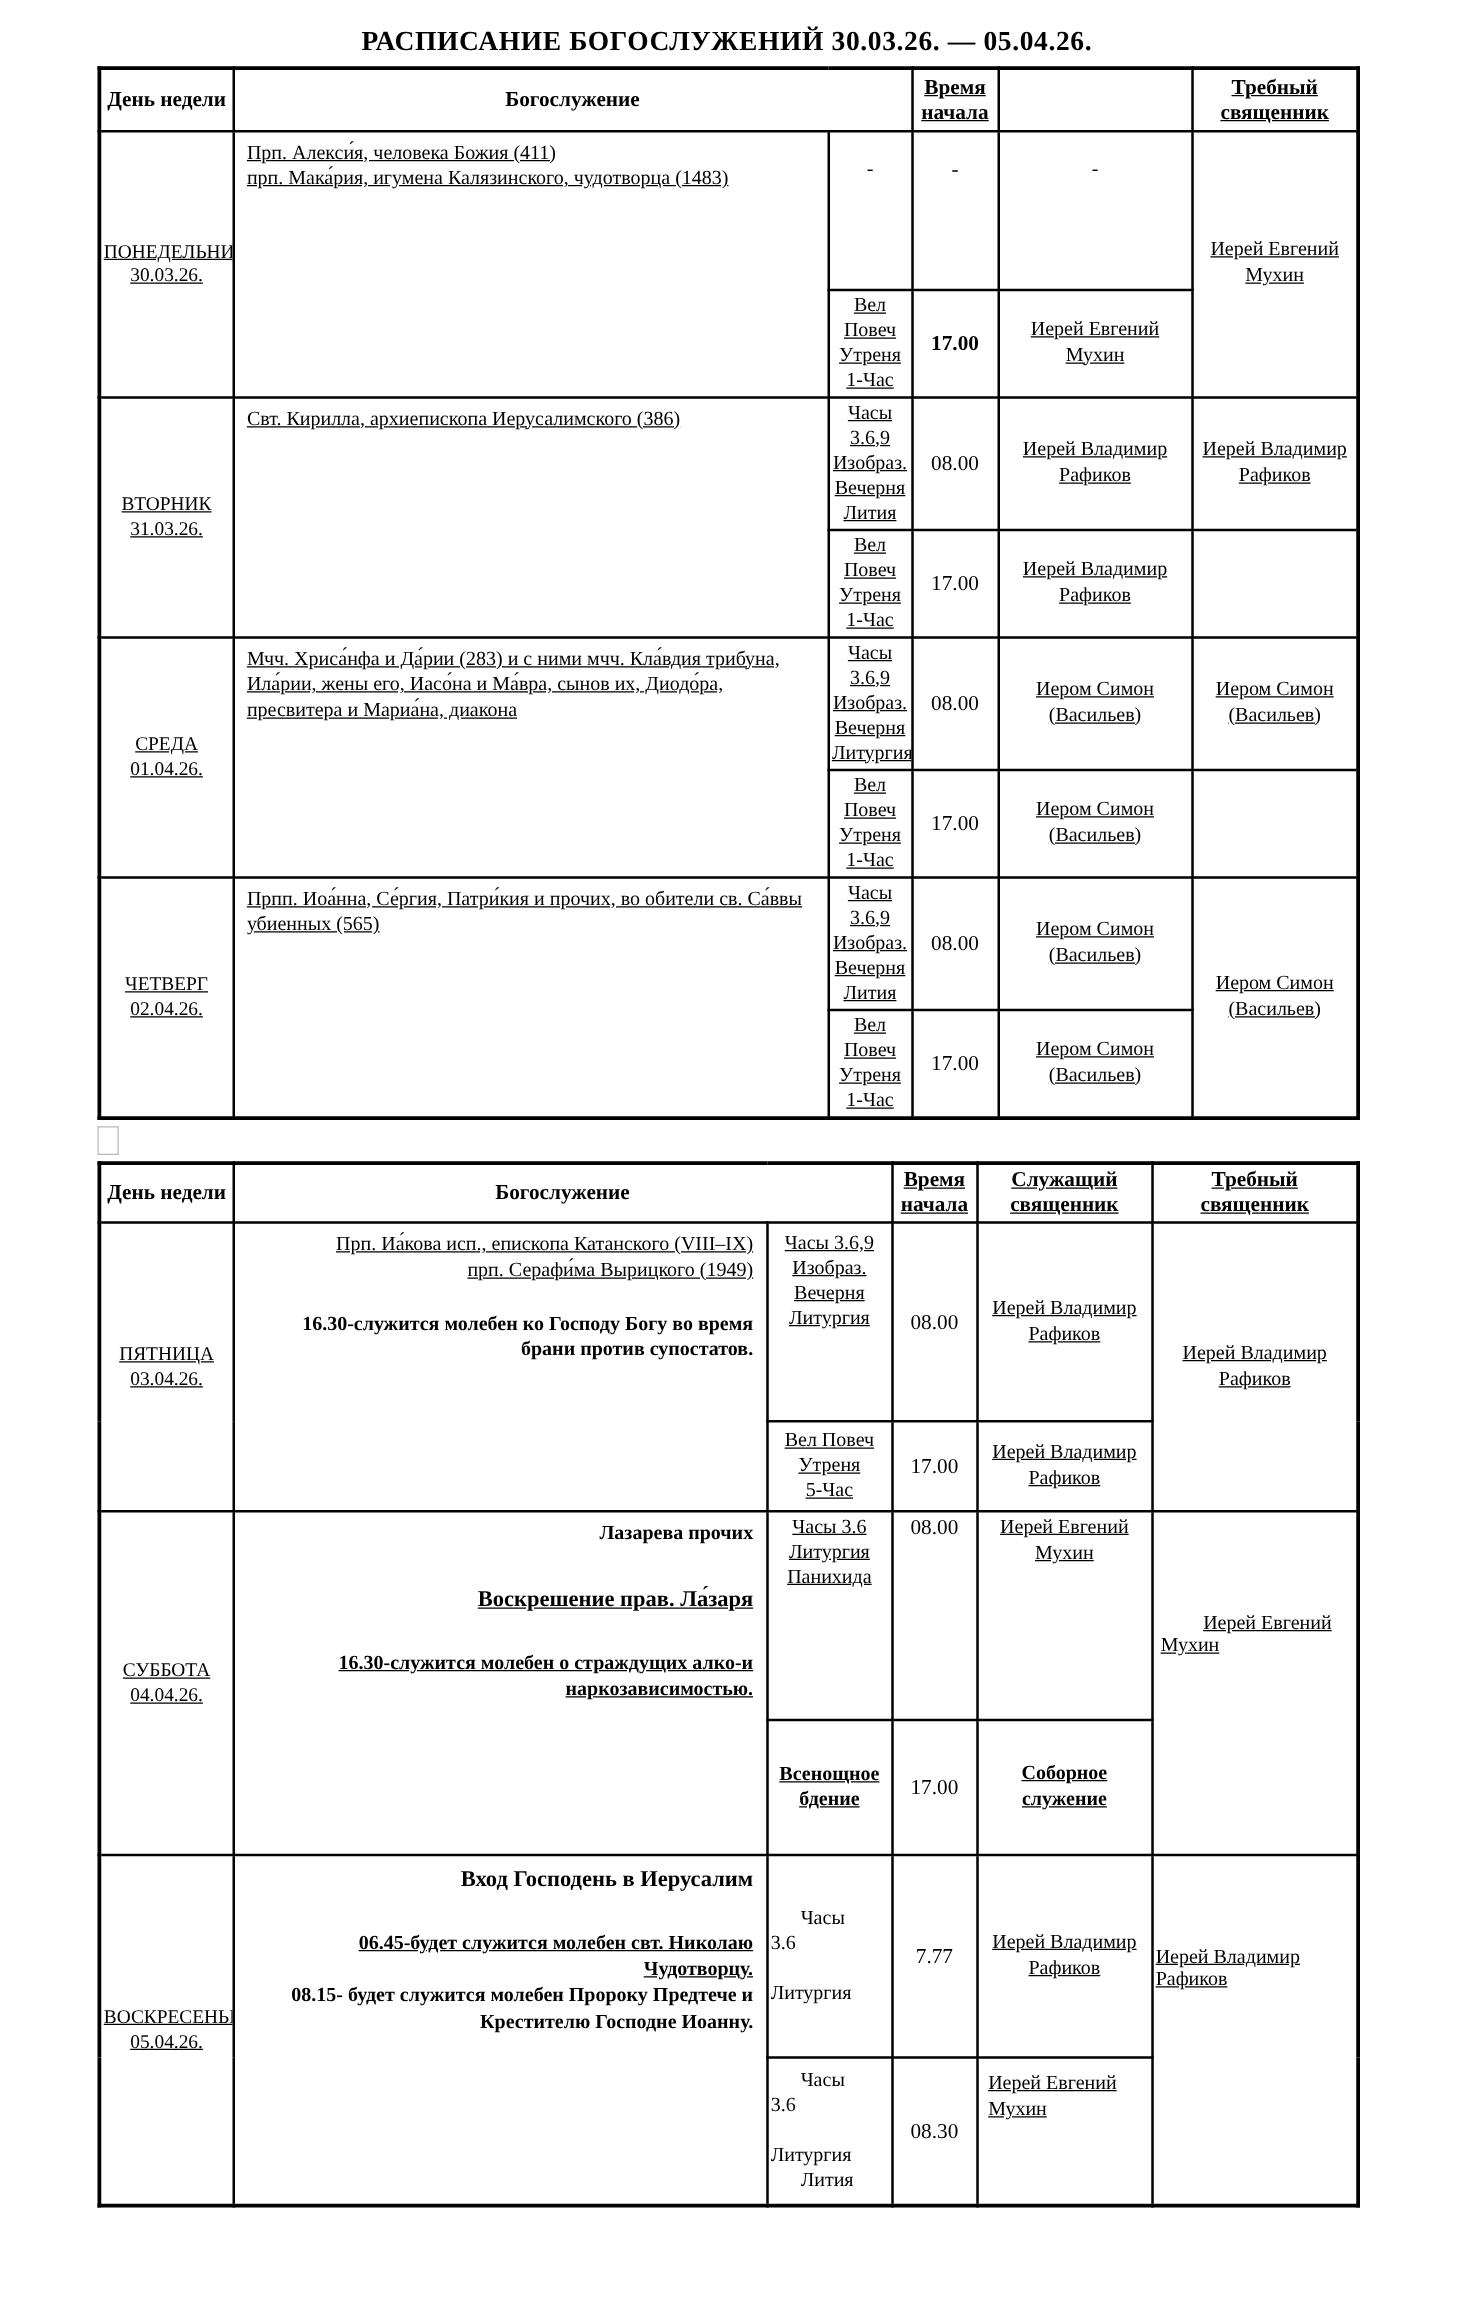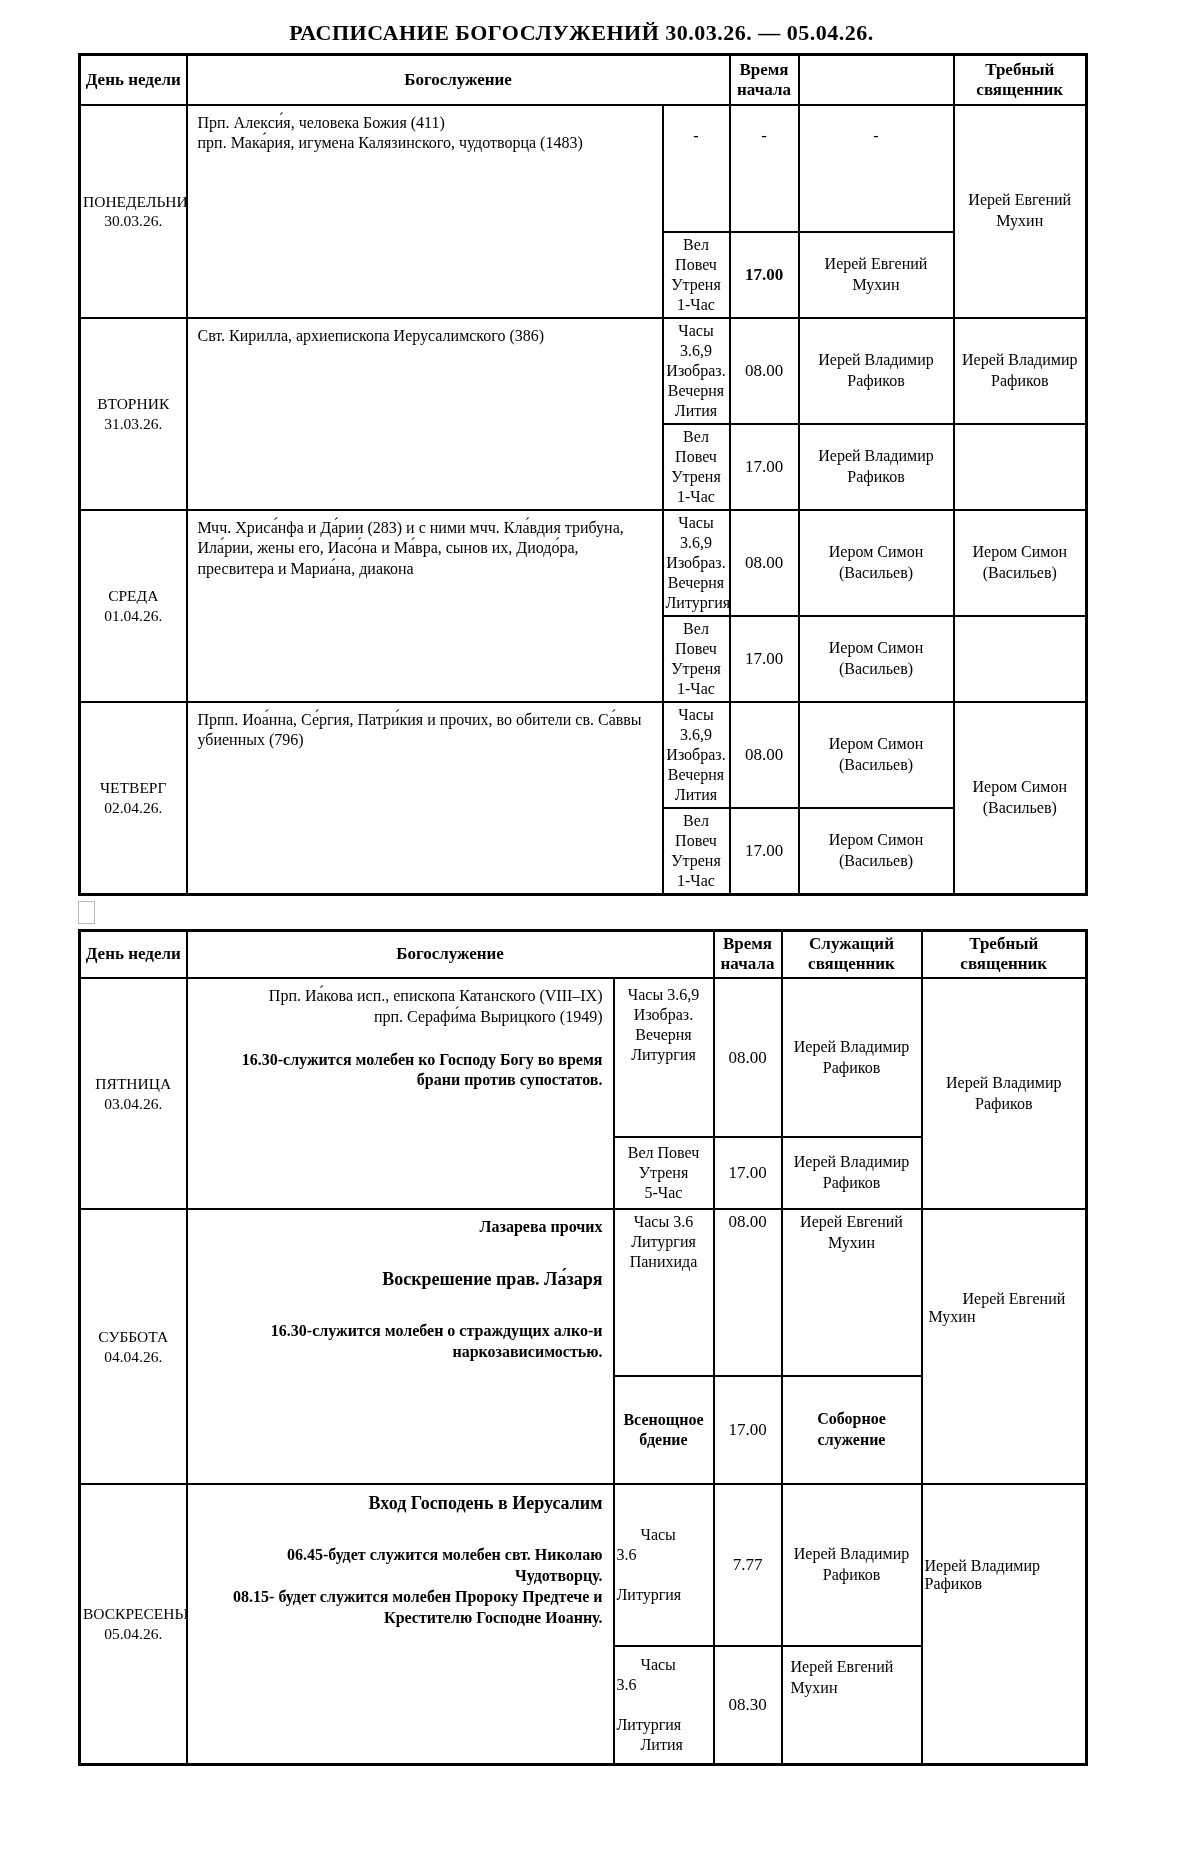--- a/index.html
+++ b/index.html
@@ -2,37 +2,37 @@
 <html><head>
 <meta charset="utf-8">
 <style>
   html,body{margin:0;padding:0;background:#fff;}
   body{width:1179px;height:1851px;color:#000;font-family:"Liberation Serif",serif;position:relative;}
   .title{width:1007px;margin:20px 0 7px 78px;text-align:center;font-size:22px;font-weight:bold;letter-spacing:.5px;}
   table.sched{table-layout:fixed;border-collapse:collapse;margin-left:78px;width:1007px;border:3px solid #000;}
   table.sched td,table.sched th{border:2px solid #000;overflow:hidden;}
   th{font-size:17px;font-weight:bold;text-align:center;vertical-align:middle;padding:2px;}
   td{font-size:16px;padding:2px;}
-  .pre{white-space:pre-line;}
+  .pre{white-space:pre-line;text-decoration:underline;}
   .prew{white-space:pre-wrap;}
   .day{ text-align:center;vertical-align:middle;font-size:15.5px;line-height:1.25;}
   .desc{vertical-align:top;text-align:left;padding:7px 10px;line-height:1.3;}
   .type{text-align:center;vertical-align:middle;line-height:1.25;}
   .time{text-align:center;vertical-align:middle;font-size:17px;}
   .serv{text-align:center;vertical-align:middle;line-height:1.3;}
   .treb{text-align:center;vertical-align:middle;line-height:1.3;}
   .grp td{border-top:3px solid #000;}
   .vtop{vertical-align:top;}
   .pt20{padding-top:20px;}
   .pt16{}
   .pt6{padding-top:6px;}
   .b{font-weight:bold;}
   .desc-p{margin:0 0 0 0;text-align:right;}
   .gap22{margin-top:22px;}
-  .gap30{margin-top:30px;}
+  .gap30{margin-top:30px;text-decoration:underline;}
   .fs18{font-size:18px;}
   .left{text-align:left;}
   .treb-sat{vertical-align:top;padding-top:80px;text-align:left;padding-left:6px;text-indent:34px;}
   .treb-sun{vertical-align:top;padding-top:72px;}
   .serv-topleft{vertical-align:top;text-align:left;padding:10px 6px 0 8px;}
   .between{height:33px;margin-left:78px;position:relative;}
   .phbox{position:absolute;left:0;top:5px;width:15px;height:21px;border:1.5px solid #b9b9b9;}
 </style>
 </head>
 <body>
@@ -128,21 +128,21 @@
 1-Час</td>
     <td class="time">17.00</td>
     <td class="serv pre">Иером  Симон
 (Васильев)</td>
     <td class="treb pre"></td>
   </tr>
 
   <tr class="grp" style="height:100px">
     <td class="day pre" rowspan="2">ЧЕТВЕРГ
 02.04.26.</td>
-    <td class="desc pre" rowspan="2">Прпп. Иоа́нна, Се́ргия, Патри́кия и прочих, во обители св. Са́ввы убиенных (796)</td>
+    <td class="desc pre" rowspan="2">Прпп. Иоа́нна, Се́ргия, Патри́кия и прочих, во обители св. Са́ввы убиенных (565)</td>
     <td class="type pre">Часы
 3.6,9
 Изобраз.
 Вечерня
 Лития</td>
     <td class="time">08.00</td>
     <td class="serv pre">Иером  Симон
 (Васильев)</td>
     <td class="treb pre" rowspan="2">Иером  Симон
 (Васильев)</td>

